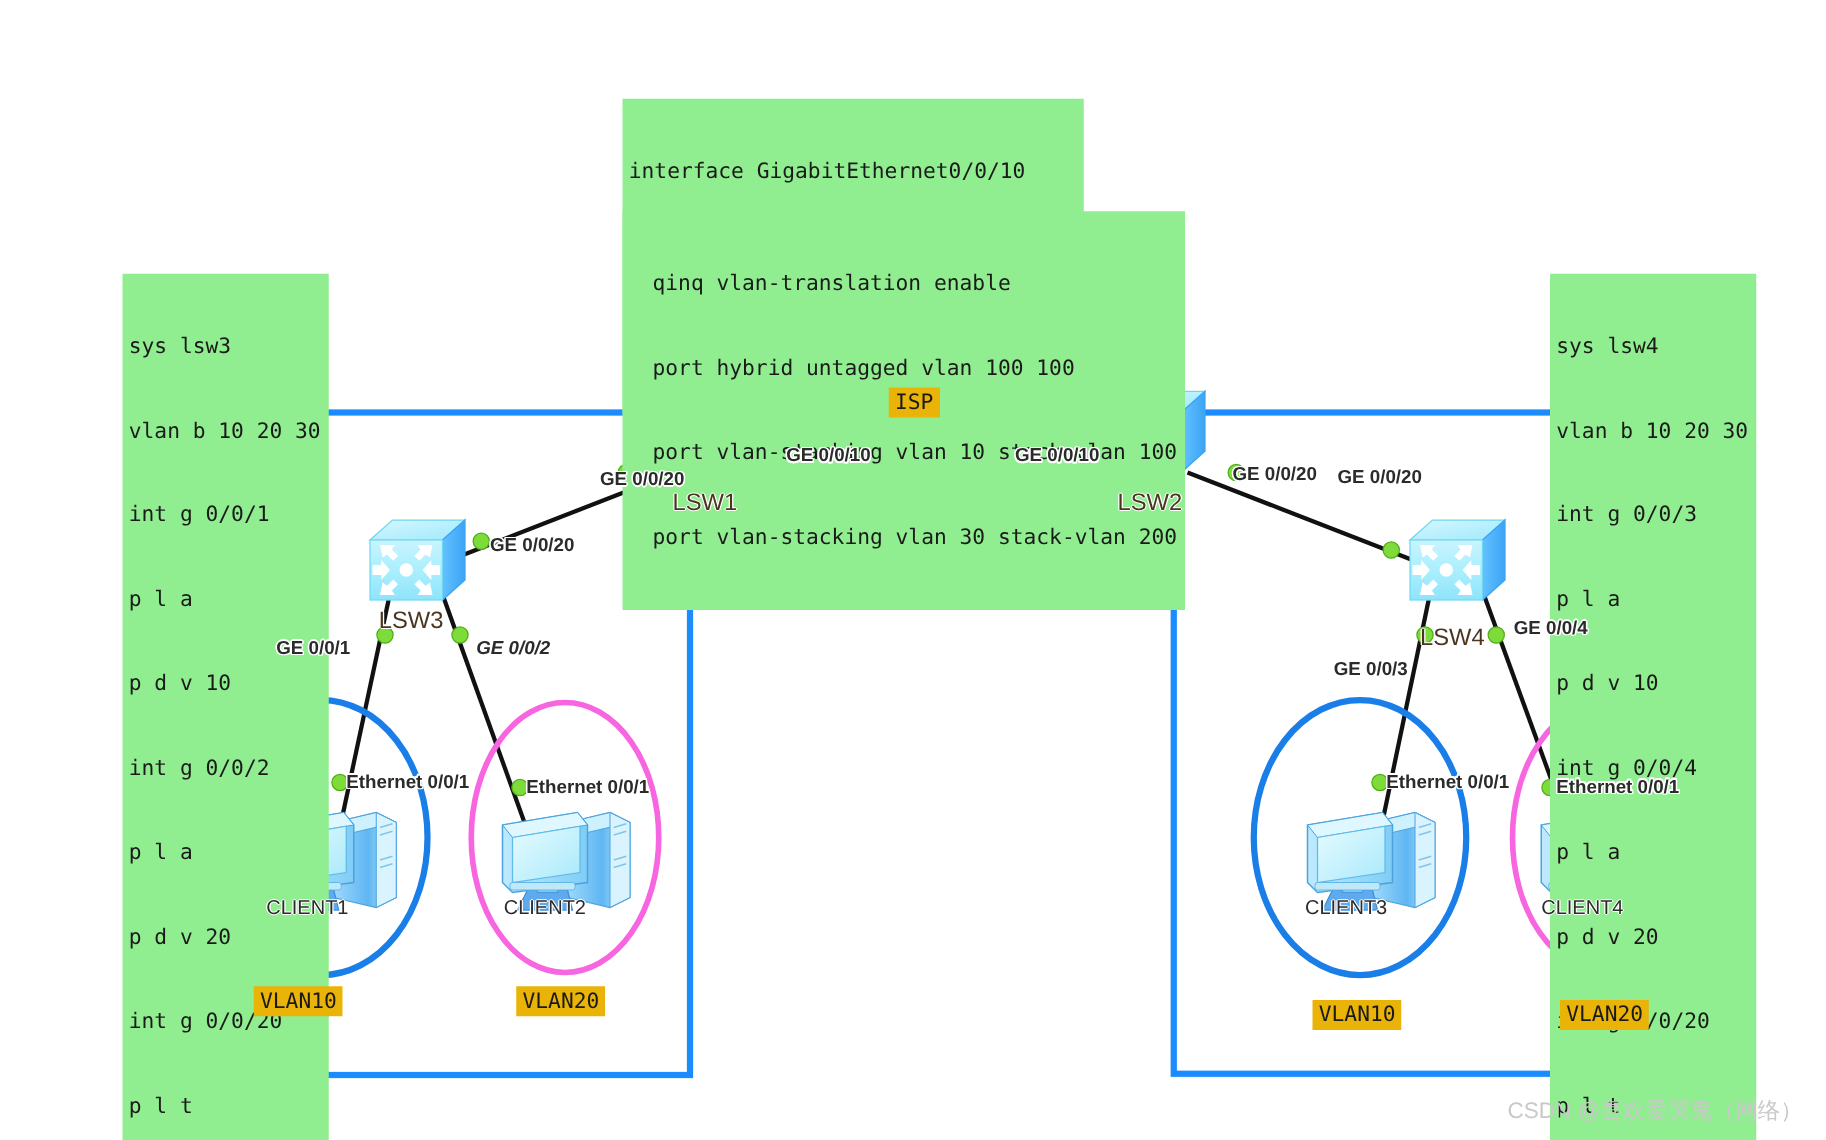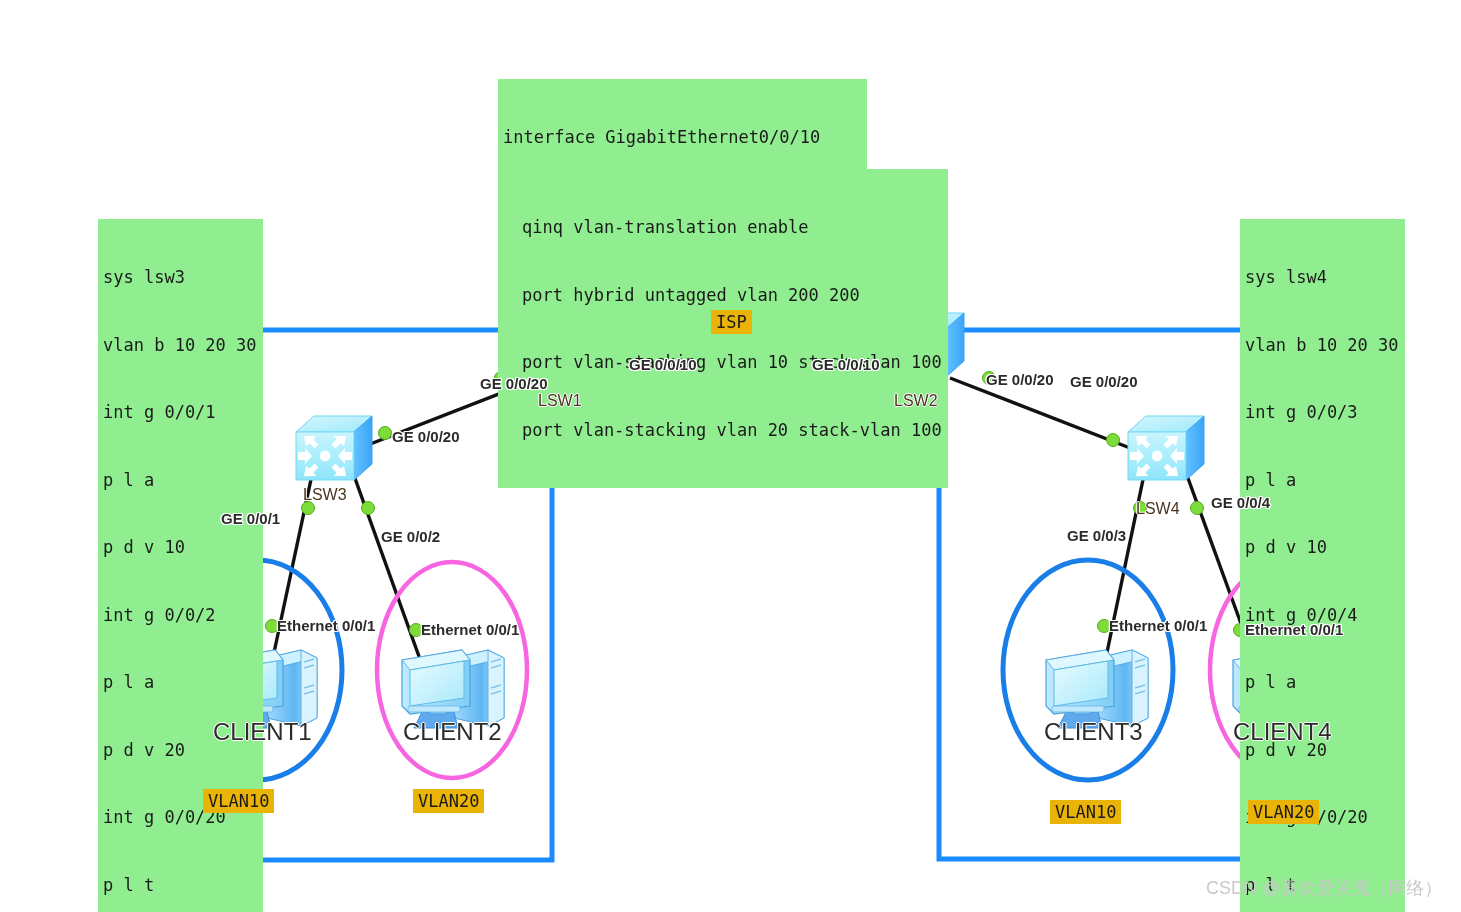--- a/index.html
+++ b/index.html
@@ -52,31 +52,31 @@
     white-space: nowrap;
     text-shadow:
       1.2px 0 0 #fff, -1.2px 0 0 #fff,
       0 1.2px 0 #fff, 0 -1.2px 0 #fff,
       1px 1px 0 #fff, -1px -1px 0 #fff,
       1px -1px 0 #fff, -1px 1px 0 #fff;
   }
   .dev-name {
     position: absolute;
     font-family: "Liberation Sans", sans-serif;
-    font-size: 16px;
+    font-size: 19px;
     color: #4a3520;
     white-space: nowrap;
     text-shadow:
       1px 0 0 #fff, -1px 0 0 #fff,
       0 1px 0 #fff, 0 -1px 0 #fff;
   }
   .client-name {
     position: absolute;
     font-family: "Liberation Sans", sans-serif;
-    font-size: 24px;
+    font-size: 16px;
     color: #2b2b2b;
     white-space: nowrap;
     text-shadow:
       1px 0 0 #fff, -1px 0 0 #fff,
       0 1px 0 #fff, 0 -1px 0 #fff;
   }
   .watermark {
     position: absolute;
     font-family: "Liberation Sans", sans-serif;
     font-size: 18px;
@@ -220,23 +220,23 @@
   </svg>
 
   <div class="cfg-box" style="left:498px; top:79px;">
     <div>interface GigabitEthernet0/0/10</div>
     <div> port link-type trunk</div>
     <div> port trunk allow-pass vlan 100 200</div>
   </div>
 
   <div class="cfg-box" style="left:498px; top:169px;padding-left:24px;">
     <div>qinq vlan-translation enable</div>
-    <div>port hybrid untagged vlan 200 200</div>
+    <div>port hybrid untagged vlan 100 100</div>
     <div>port vlan-stacking vlan 10 stack-vlan 100</div>
-    <div>port vlan-stacking vlan 20 stack-vlan 100</div>
+    <div>port vlan-stacking vlan 30 stack-vlan 200</div>
   </div>
 
   <div class="cfg-box" style="left:98px; top:219px;">
     <div>sys lsw3</div>
     <div>vlan b 10 20 30</div>
     <div>int g 0/0/1</div>
     <div>p l a</div>
     <div>p d v 10</div>
     <div>int g 0/0/2</div>
     <div>p l a</div>
@@ -277,21 +277,21 @@
   <div class="client-name" style="left:1044px; top:718px;">CLIENT3</div>
   <div class="client-name" style="left:1233px; top:718px;">CLIENT4</div>
 
   <div class="port-label" style="left:629px; top:356px;">GE 0/0/10</div>
   <div class="port-label" style="left:812px; top:356px;">GE 0/0/10</div>
   <div class="port-label" style="left:480px; top:375px;">GE 0/0/20</div>
   <div class="port-label" style="left:392px; top:428px;">GE 0/0/20</div>
   <div class="port-label" style="left:986px; top:371px;">GE 0/0/20</div>
   <div class="port-label" style="left:1070px; top:373px;">GE 0/0/20</div>
   <div class="port-label" style="left:221px; top:510px;">GE 0/0/1</div>
-  <div class="port-label" style="left:381px; top:528px;">GE 0/0/2</div>
+  <div class="port-label" style="left:381px; top:510px;font-style:italic;">GE 0/0/2</div>
   <div class="port-label" style="left:1067px; top:494px;margin-top:33px;">GE 0/0/3</div>
   <div class="port-label" style="left:1211px; top:494px;">GE 0/0/4</div>
 
   <div class="port-label" style="left:277px; top:617px;">Ethernet 0/0/1</div>
   <div class="port-label" style="left:421px; top:621px;">Ethernet 0/0/1</div>
   <div class="port-label" style="left:1109px; top:617px;">Ethernet 0/0/1</div>
   <div class="port-label" style="left:1245px; top:621px;">Ethernet 0/0/1</div>
 
   <div class="watermark" style="left:1206px; top:876px;">CSDN @喜欢爱哭鬼（网络）</div>
 

